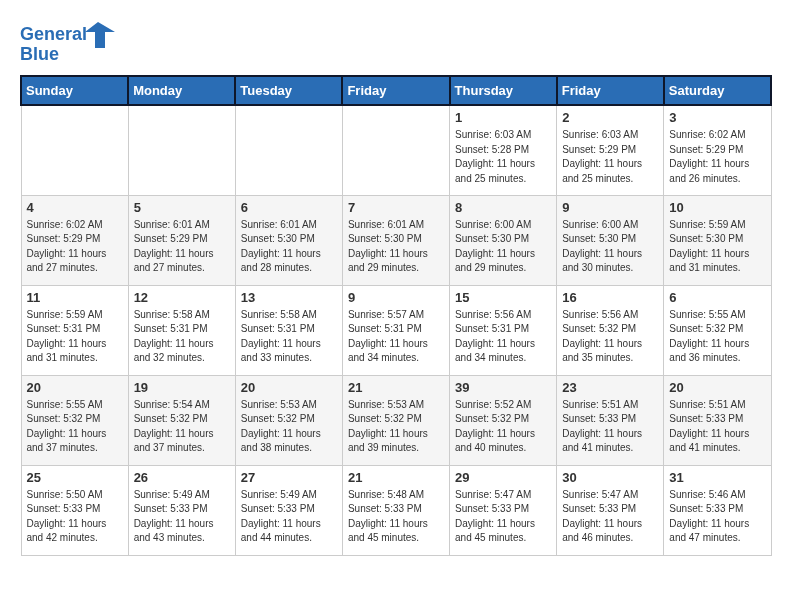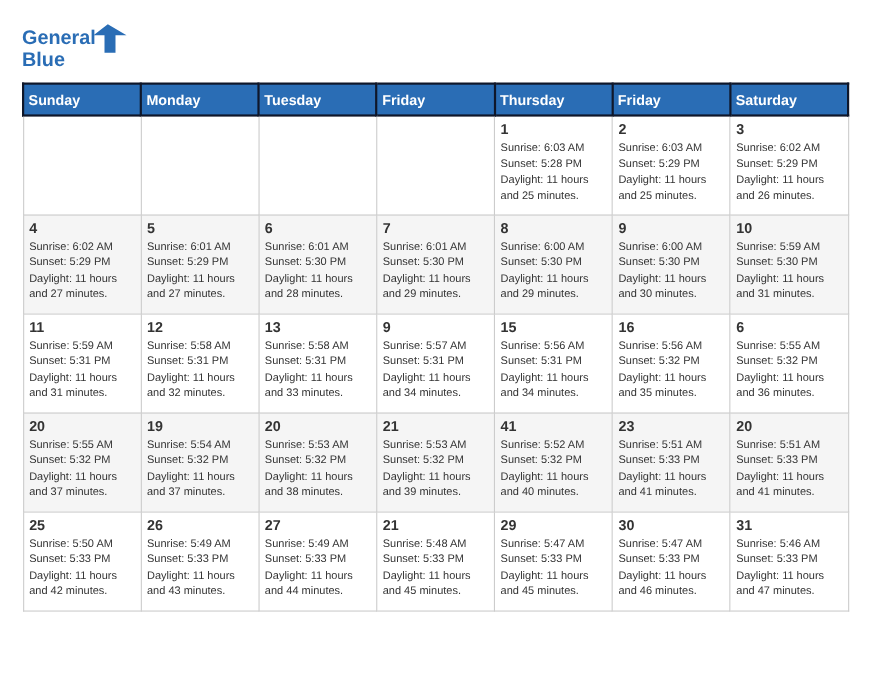--- a/index.html
+++ b/index.html
@@ -196,21 +196,21 @@
         </td>
         <td>
           <span class="day-num">20</span>
           <div class="day-info">Sunrise: 5:53 AM<br>Sunset: 5:32 PM<br>Daylight: 11 hours<br>and 38 minutes.</div>
         </td>
         <td>
           <span class="day-num">21</span>
           <div class="day-info">Sunrise: 5:53 AM<br>Sunset: 5:32 PM<br>Daylight: 11 hours<br>and 39 minutes.</div>
         </td>
         <td>
-          <span class="day-num">41</span>
+          <span class="day-num">39</span>
           <div class="day-info">Sunrise: 5:52 AM<br>Sunset: 5:32 PM<br>Daylight: 11 hours<br>and 40 minutes.</div>
         </td>
         <td>
           <span class="day-num">23</span>
           <div class="day-info">Sunrise: 5:51 AM<br>Sunset: 5:33 PM<br>Daylight: 11 hours<br>and 41 minutes.</div>
         </td>
         <td>
           <span class="day-num">20</span>
           <div class="day-info">Sunrise: 5:51 AM<br>Sunset: 5:33 PM<br>Daylight: 11 hours<br>and 41 minutes.</div>
         </td>

